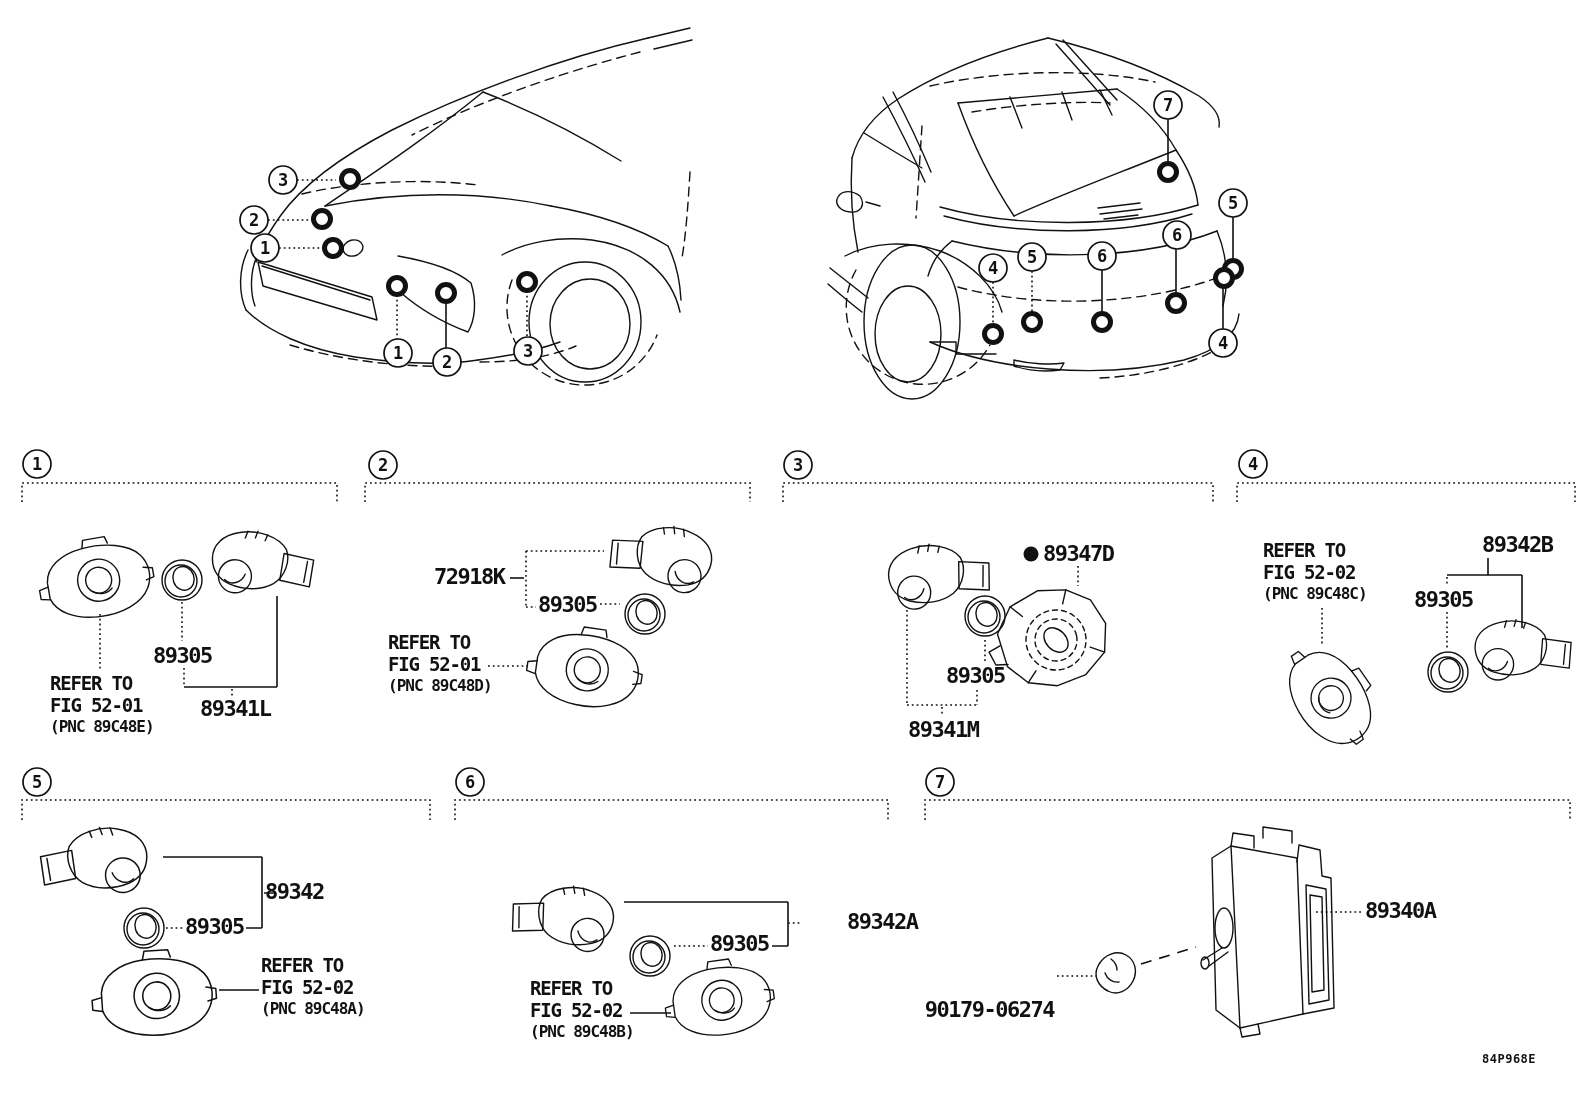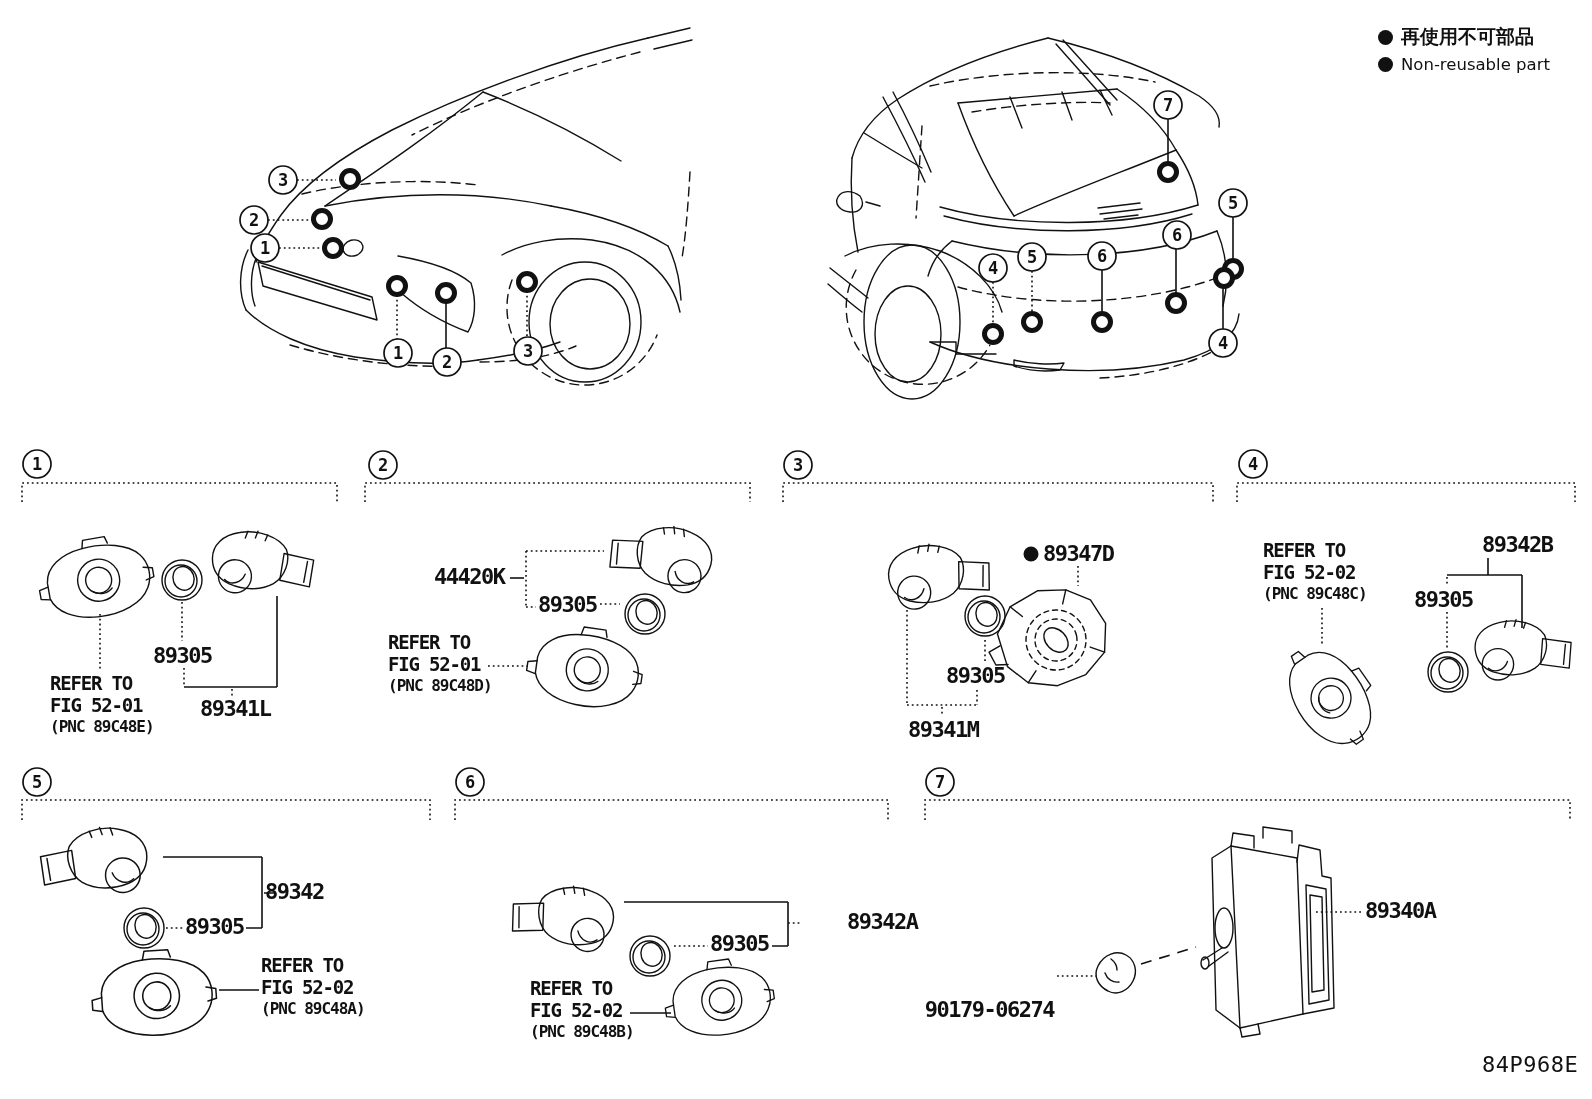--- a/index.html
+++ b/index.html
@@ -18,21 +18,21 @@
           white-space:nowrap;}
   .right{text-align:right;}
   .refer-block{position:absolute;font-weight:bold;font-size:19px;letter-spacing:-1.2px;
           line-height:22px;white-space:nowrap;}
   .refer-block .pnc{font-size:16px;letter-spacing:-1px;}
   .legend{position:absolute;left:1378px;top:24px;}
   .legend-row{display:flex;align-items:center;margin-bottom:5px;}
   .legend-dot{width:15px;height:15px;border-radius:50%;background:#111;margin-right:8px;flex:0 0 auto;}
   .legend-jp{font-family:"DejaVu Sans",sans-serif;font-weight:bold;font-size:19px;}
   .legend-en{font-family:"DejaVu Sans",sans-serif;font-size:16.5px;}
-  .doc-code{position:absolute;left:1482px;top:1052px;font-weight:normal;font-size:22px;letter-spacing:0.5px;}
+  .doc-code{position:absolute;left:1482px;top:1052px;font-weight:bold;font-size:12px;letter-spacing:0.5px;}
 </style>
 </head>
 <body>
 
 <div class="canvas">
 
 <svg class="art" width="1592" height="1099" viewBox="0 0 1592 1099">
   <defs>
     <g id="mk">
           <circle r="8.5" fill="#fff" stroke="#111" stroke-width="5"></circle>
@@ -309,40 +309,30 @@
     <g class="ln">
       <path d="M 1098,966 C 1104,954 1117,950 1126,955 C 1135,960 1138,971 1133,981 C 1128,991 1117,996 1108,991 C 1098,986 1093,976 1098,966 Z"></path>
       <path d="M 1105,973 C 1107,979 1113,983 1119,982"></path>
       <path d="M 1111,959 C 1115,962 1117,966 1117,970"></path>
     </g>
     <path class="lead dot" d="M 1316,912 H 1362 M 1057,976 H 1096"></path>
     <path class="lead" d="M 1141,964 L 1196,947" stroke-dasharray="11 8"></path>
   </g>
 </svg>
 
-<div class="legend">
-  <div class="legend-row">
-    <span class="legend-dot"></span>
-    <span class="legend-jp">再使用不可部品</span>
-  </div>
-  <div class="legend-row">
-    <span class="legend-dot"></span>
-    <span class="legend-en">Non-reusable part</span>
-  </div>
-</div>
 
 <div class="part-label" style="left:153px;top:643px">89305</div>
 <div class="part-label" style="left:200px;top:696px">89341L</div>
 <div class="refer-block" style="left:50px;top:672px">
   <div>REFER TO</div>
   <div>FIG 52-01</div>
   <div class="pnc">(PNC 89C48E)</div>
 </div>
 
-<div class="part-label" style="left:434px;top:564px">44420K</div>
+<div class="part-label" style="left:434px;top:564px">72918K</div>
 <div class="part-label" style="left:538px;top:592px">89305</div>
 <div class="refer-block" style="left:388px;top:631px">
   <div>REFER TO</div>
   <div>FIG 52-01</div>
   <div class="pnc">(PNC 89C48D)</div>
 </div>
 
 <div class="part-label" style="left:1043px;top:541px">89347D</div>
 <div class="part-label" style="left:946px;top:663px">89305</div>
 <div class="part-label" style="left:908px;top:717px">89341M</div>

